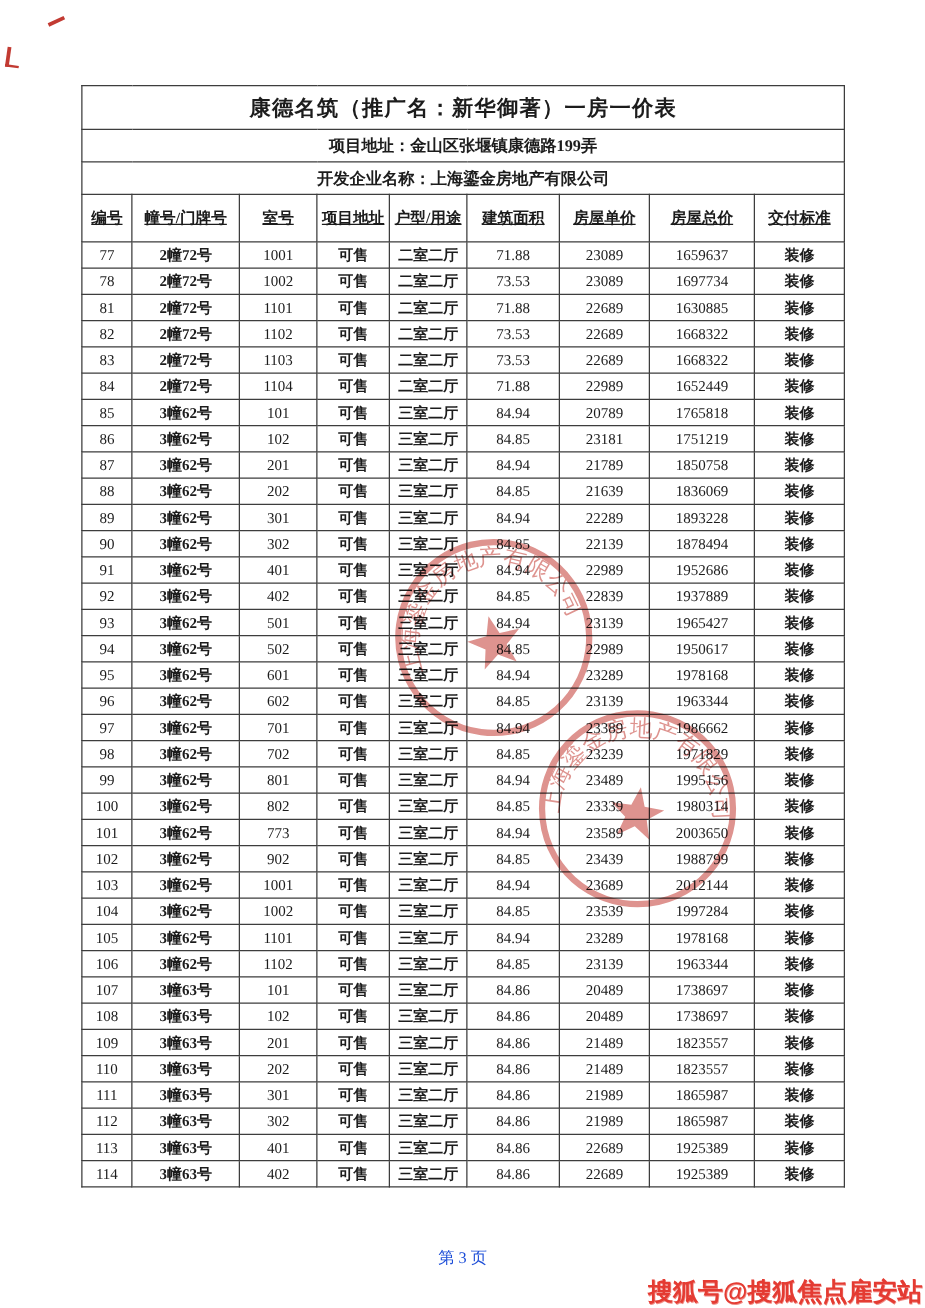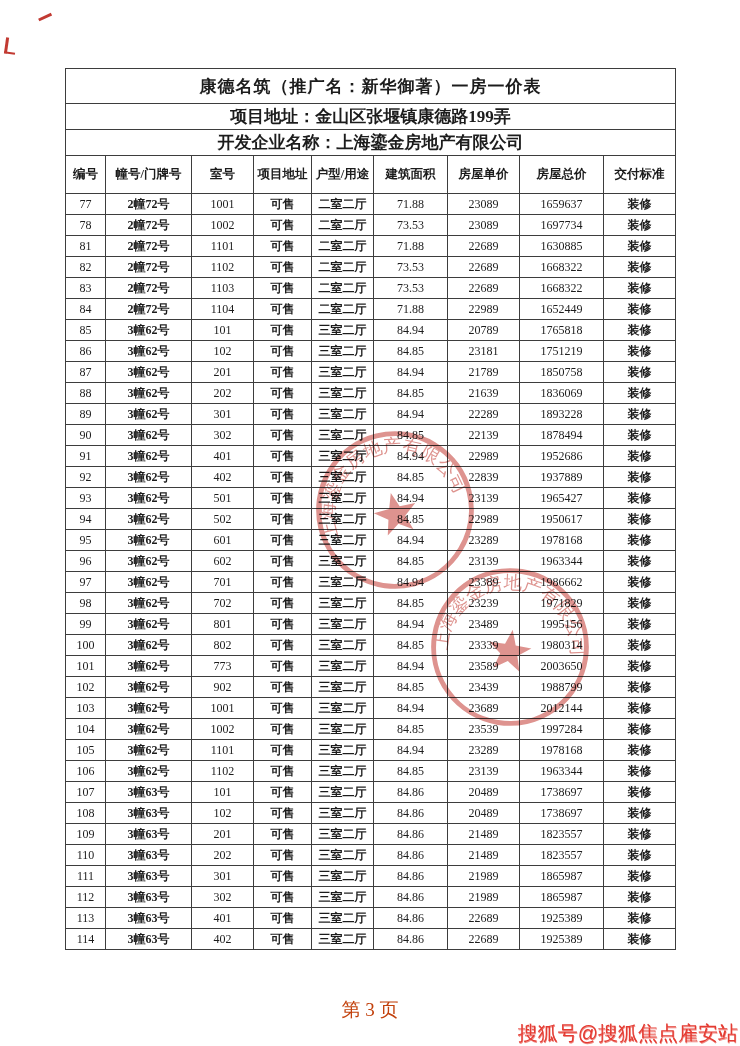--- a/index.html
+++ b/index.html
@@ -10,36 +10,36 @@
   
   .doc-table{
     position:absolute;left:65px;top:68px;width:610px;
     border-collapse:collapse;table-layout:fixed;
   }
   .doc-table td,.doc-table th{
     border:1px solid #3d3d3d;text-align:center;vertical-align:middle;
     padding:0;font-size:12px;white-space:nowrap;overflow:hidden;
   }
   .title-row td{height:34px;font-size:17px;font-weight:bold;letter-spacing:1px;}
-  .meta-row td{height:25px;font-size:17px;font-weight:bold;}
-  .header-row th{height:37px;font-size:12.5px;font-weight:bold;}
+  .meta-row td{height:25px;font-size:13px;font-weight:bold;}
+  .header-row th{height:37px;font-size:12.5px;font-weight:bold;text-decoration:underline;}
   .doc-table tbody tr{height:21px;}
   .doc-table tbody td:nth-child(2),
   .doc-table tbody td:nth-child(4),
   .doc-table tbody td:nth-child(5),
   .doc-table tbody td:nth-child(9){font-weight:bold;}
   
   .page-footer{
     position:absolute;left:0;right:0;top:997px;text-align:center;
-    font-size:19px;color:#c2410c;
+    font-size:13px;color:#1d4ed8;
   }
   .watermark{
     position:absolute;right:2px;top:1020px;
     font-family:"Liberation Sans", sans-serif;
-    font-size:20px;font-weight:normal;color:#e43b32;
+    font-size:20px;font-weight:bold;color:#e43b32;
     text-shadow:0.5px 0.5px 0 #f08a84;
   }
   
   .stamp{
     position:absolute;width:166px;height:166px;color:#c23a32;
     opacity:0.55;mix-blend-mode:multiply;pointer-events:none;
   }
   .stamp svg{display:block;width:100%;height:100%;}
   .stamp-1{left:312px;top:427px;transform:rotate(-14deg);}
   .stamp-2{left:427px;top:564px;transform:rotate(9deg);}

